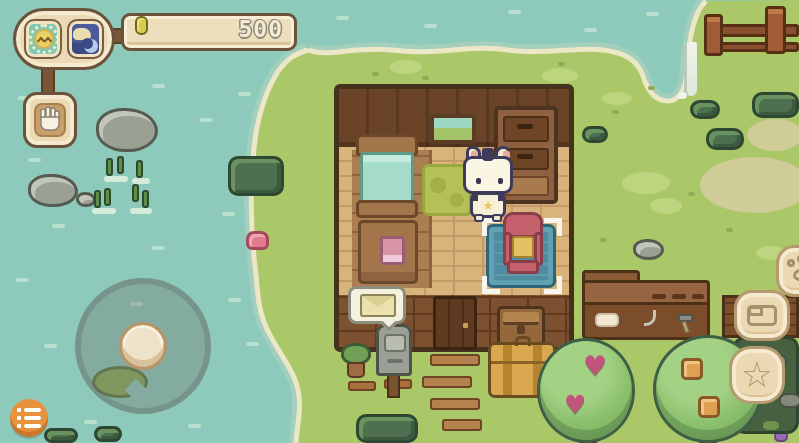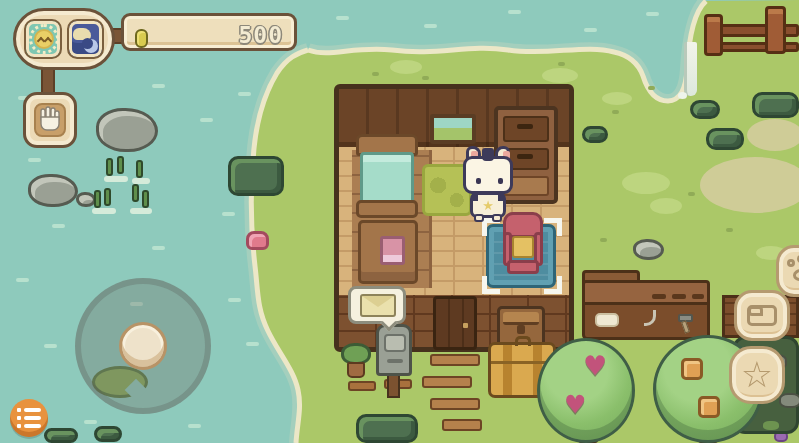--- a/index.html
+++ b/index.html
@@ -57,21 +57,21 @@
   .cat .bstar{font-size:13px;color:#e5cb6b;line-height:1}
   .cat .foot{position:absolute;width:10px;height:8px;background:#f5ead2;border:2px solid #3d3a5a;border-radius:3px;top:68px}
 
   
   .brk{position:absolute;width:18px;height:18px;border:0 solid #f6f6ee}
 
   
   .ui{position:absolute;z-index:50}
   .pill{left:13px;top:8px;width:102px;height:62px;background:#ecdab6;border:3px solid #6b523a;border-radius:31px;box-shadow:inset 0 0 0 4px #f5ead0;display:flex;align-items:center;gap:5px;padding:0 8px}
   .statusicon{width:40px;height:40px;border-radius:10px;border:2px solid #7a5f3e;box-shadow:inset 0 0 0 3px #f2e4c2;position:relative;overflow:hidden}
-  .bar{left:121px;top:13px;width:176px;height:38px;background:#eedfbc;border:3px solid #6b523a;border-radius:9px;box-shadow:inset 0 0 0 3px #f8eed4,inset 0 -6px 0 #dcc395;display:flex;align-items:flex-end;padding:0 11px}
+  .bar{left:121px;top:13px;width:176px;height:38px;background:#eedfbc;border:3px solid #6b523a;border-radius:9px;box-shadow:inset 0 0 0 3px #f8eed4,inset 0 -6px 0 #dcc395;display:flex;align-items:flex-start;padding:0 11px}
   .coin{width:13px;height:19px;background:#d8cb4f;border:2px solid #6e681f;border-radius:6px;box-shadow:inset 2px 2px 0 #ecdf74}
   .amount{margin-left:auto;font:bold 23px "DejaVu Sans Mono",monospace;color:#f3ebd2;letter-spacing:1px;text-shadow:1.5px 0 #8d887a,-1.5px 0 #8d887a,0 1.5px #8d887a,0 -1.5px #8d887a,1px 1px #8d887a,-1px -1px #8d887a}
   .connector{position:absolute;background:#7a5536;border:2px solid #5c3f26;z-index:49}
   .sqbtn{background:#ecdab6;border:3px solid #6b523a;border-radius:14px;box-shadow:inset 0 0 0 4px #f5ead0;display:flex;align-items:center;justify-content:center}
   .handpanel{position:absolute;inset:8px;background:#c89f69;border:2px solid #a8814e;border-radius:8px;display:flex;align-items:center;justify-content:center}
   .rbtn{position:absolute;background:#ebd9b3;border:3px solid #b59a70;border-radius:18px;box-shadow:inset 0 0 0 4px #f5ead0,inset 0 -6px 0 #dcc193;display:flex;align-items:center;justify-content:center;z-index:50}
   .joyring{left:75px;top:278px;width:136px;height:136px;border-radius:50%;background:rgba(115,120,112,.38);border:6px solid rgba(88,92,85,.3)}
   .joyknob{left:119px;top:322px;width:48px;height:48px;border-radius:50%;background:#eee2ca;border:3px solid #b89366;box-shadow:inset 0 -7px 0 #d9c19c,inset 0 0 0 3px #f8f0dd}
   .menubtn{left:10px;top:399px;width:38px;height:38px;border-radius:50%;background:#e8923e;box-shadow:inset 0 -5px 0 rgba(150,70,10,.35),0 2px 0 rgba(0,0,0,.15);display:flex;flex-direction:column;justify-content:center;gap:4px;padding-left:7px}
   .mrow{display:flex;gap:3px;align-items:center}

